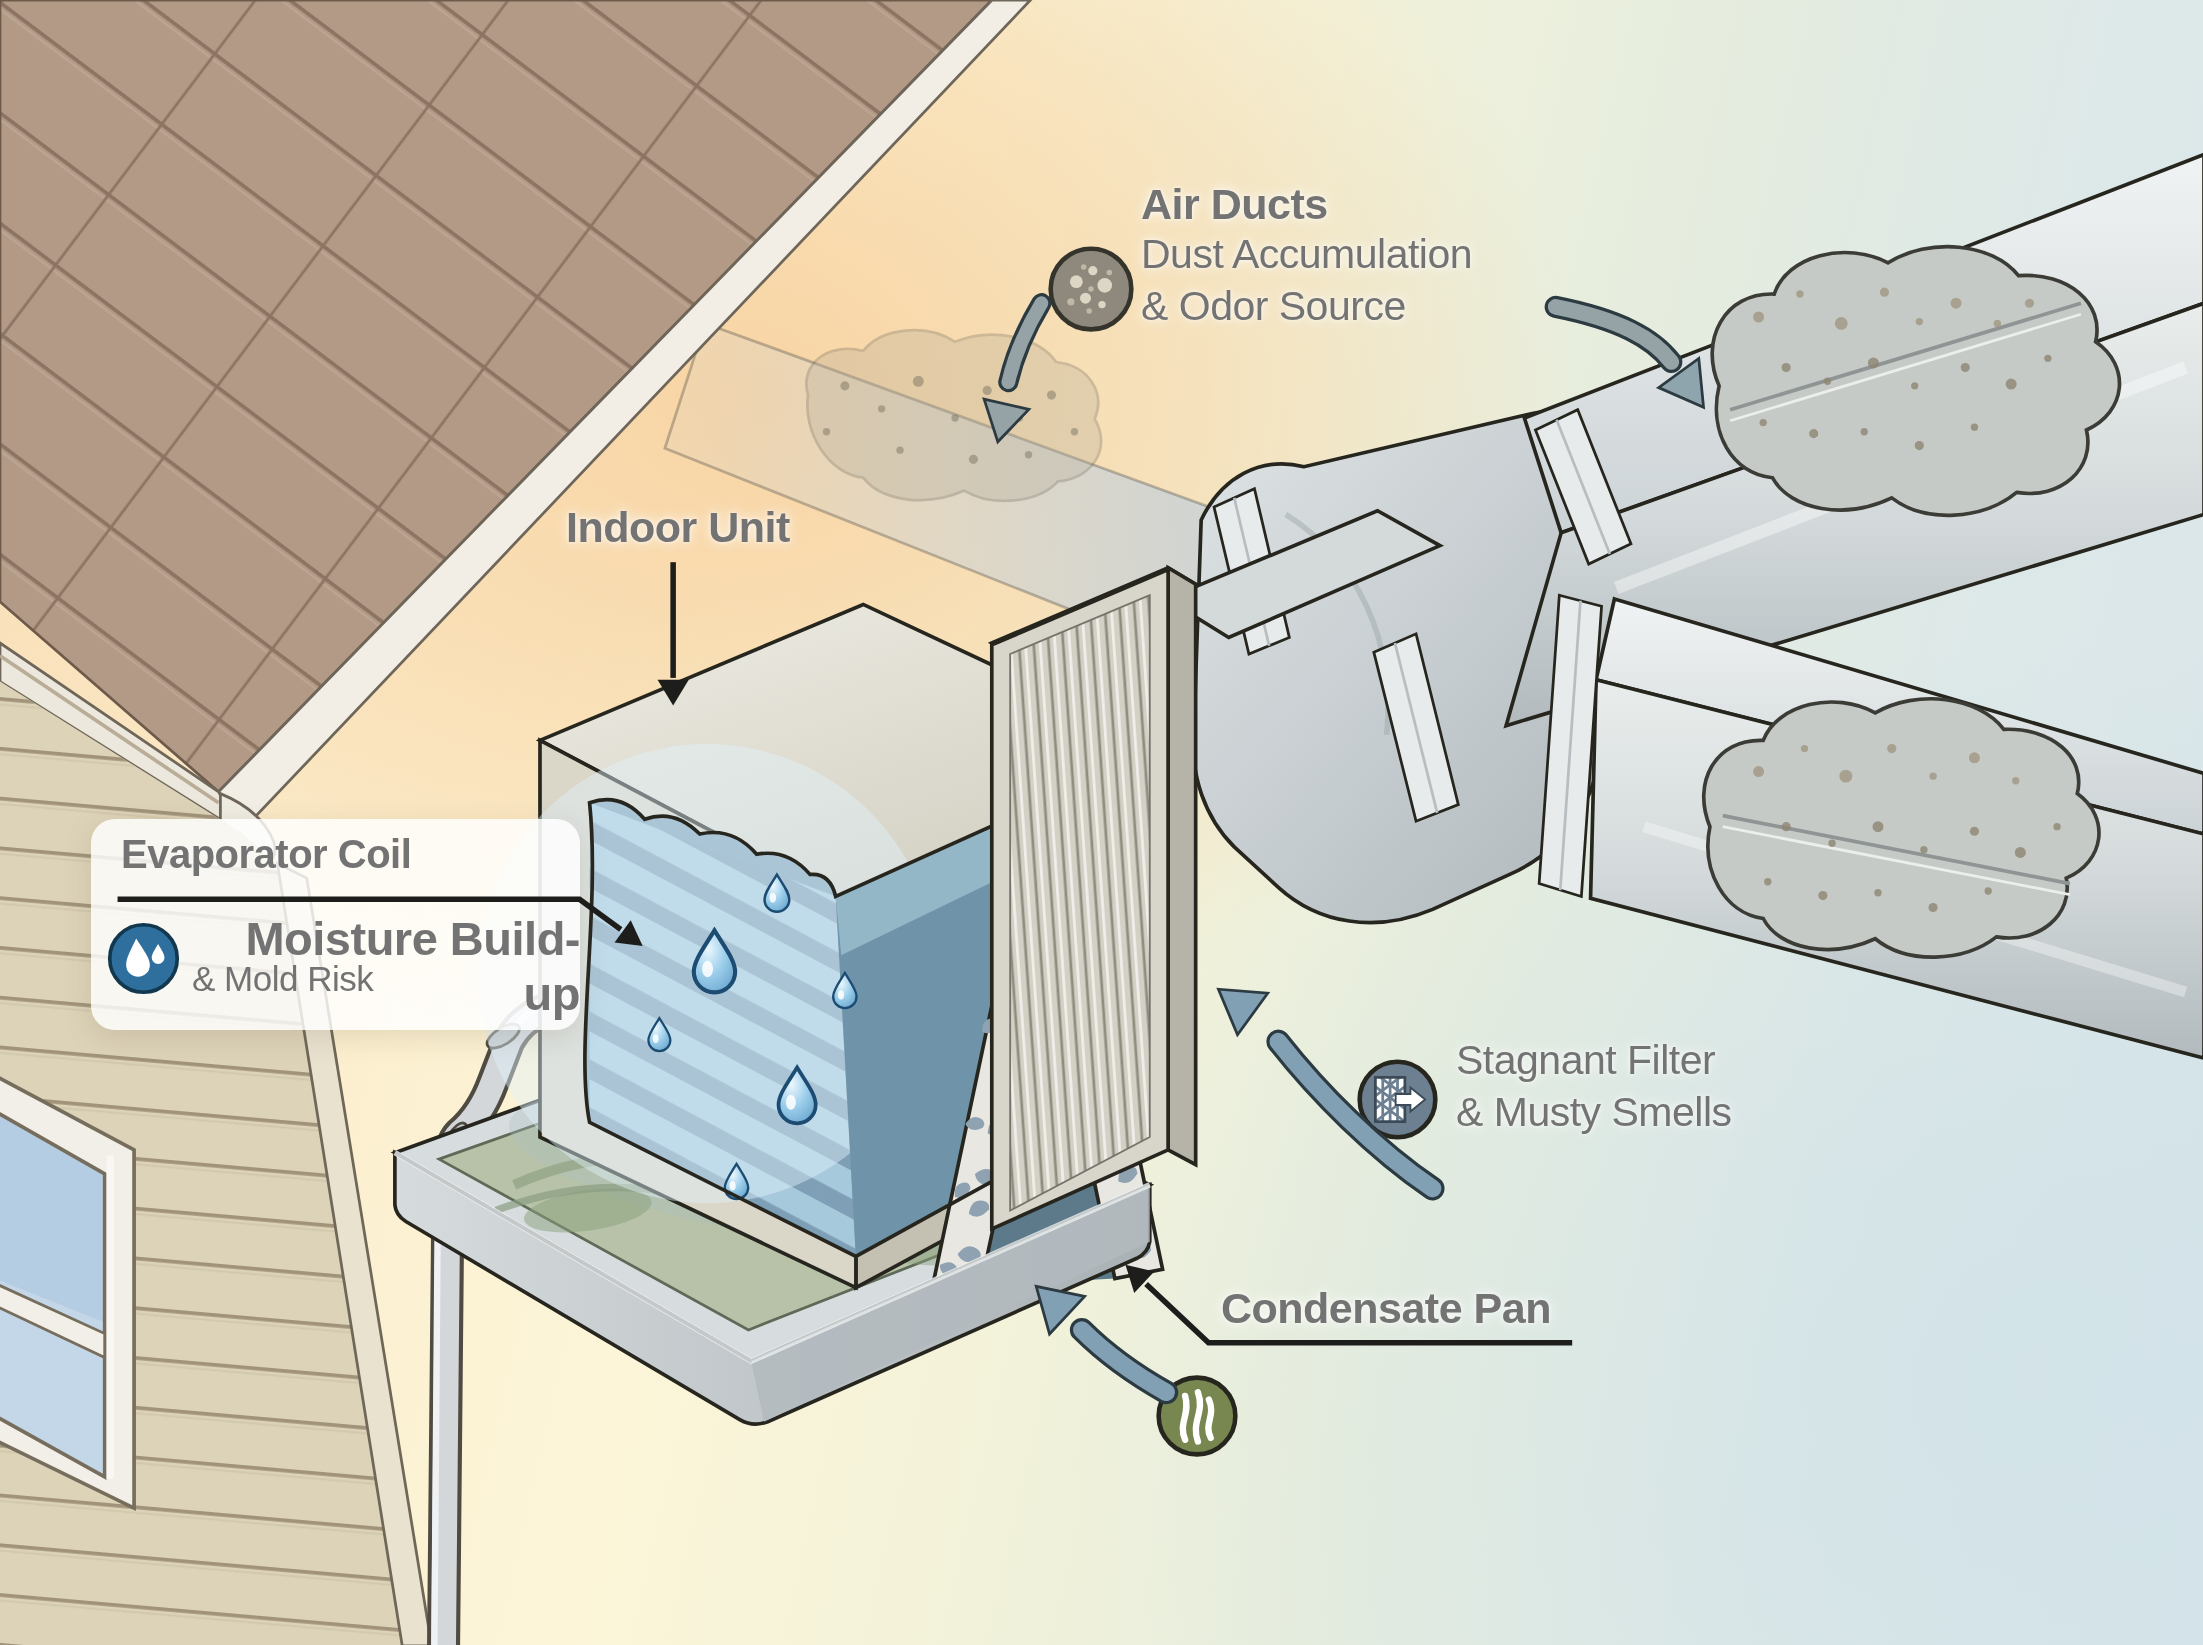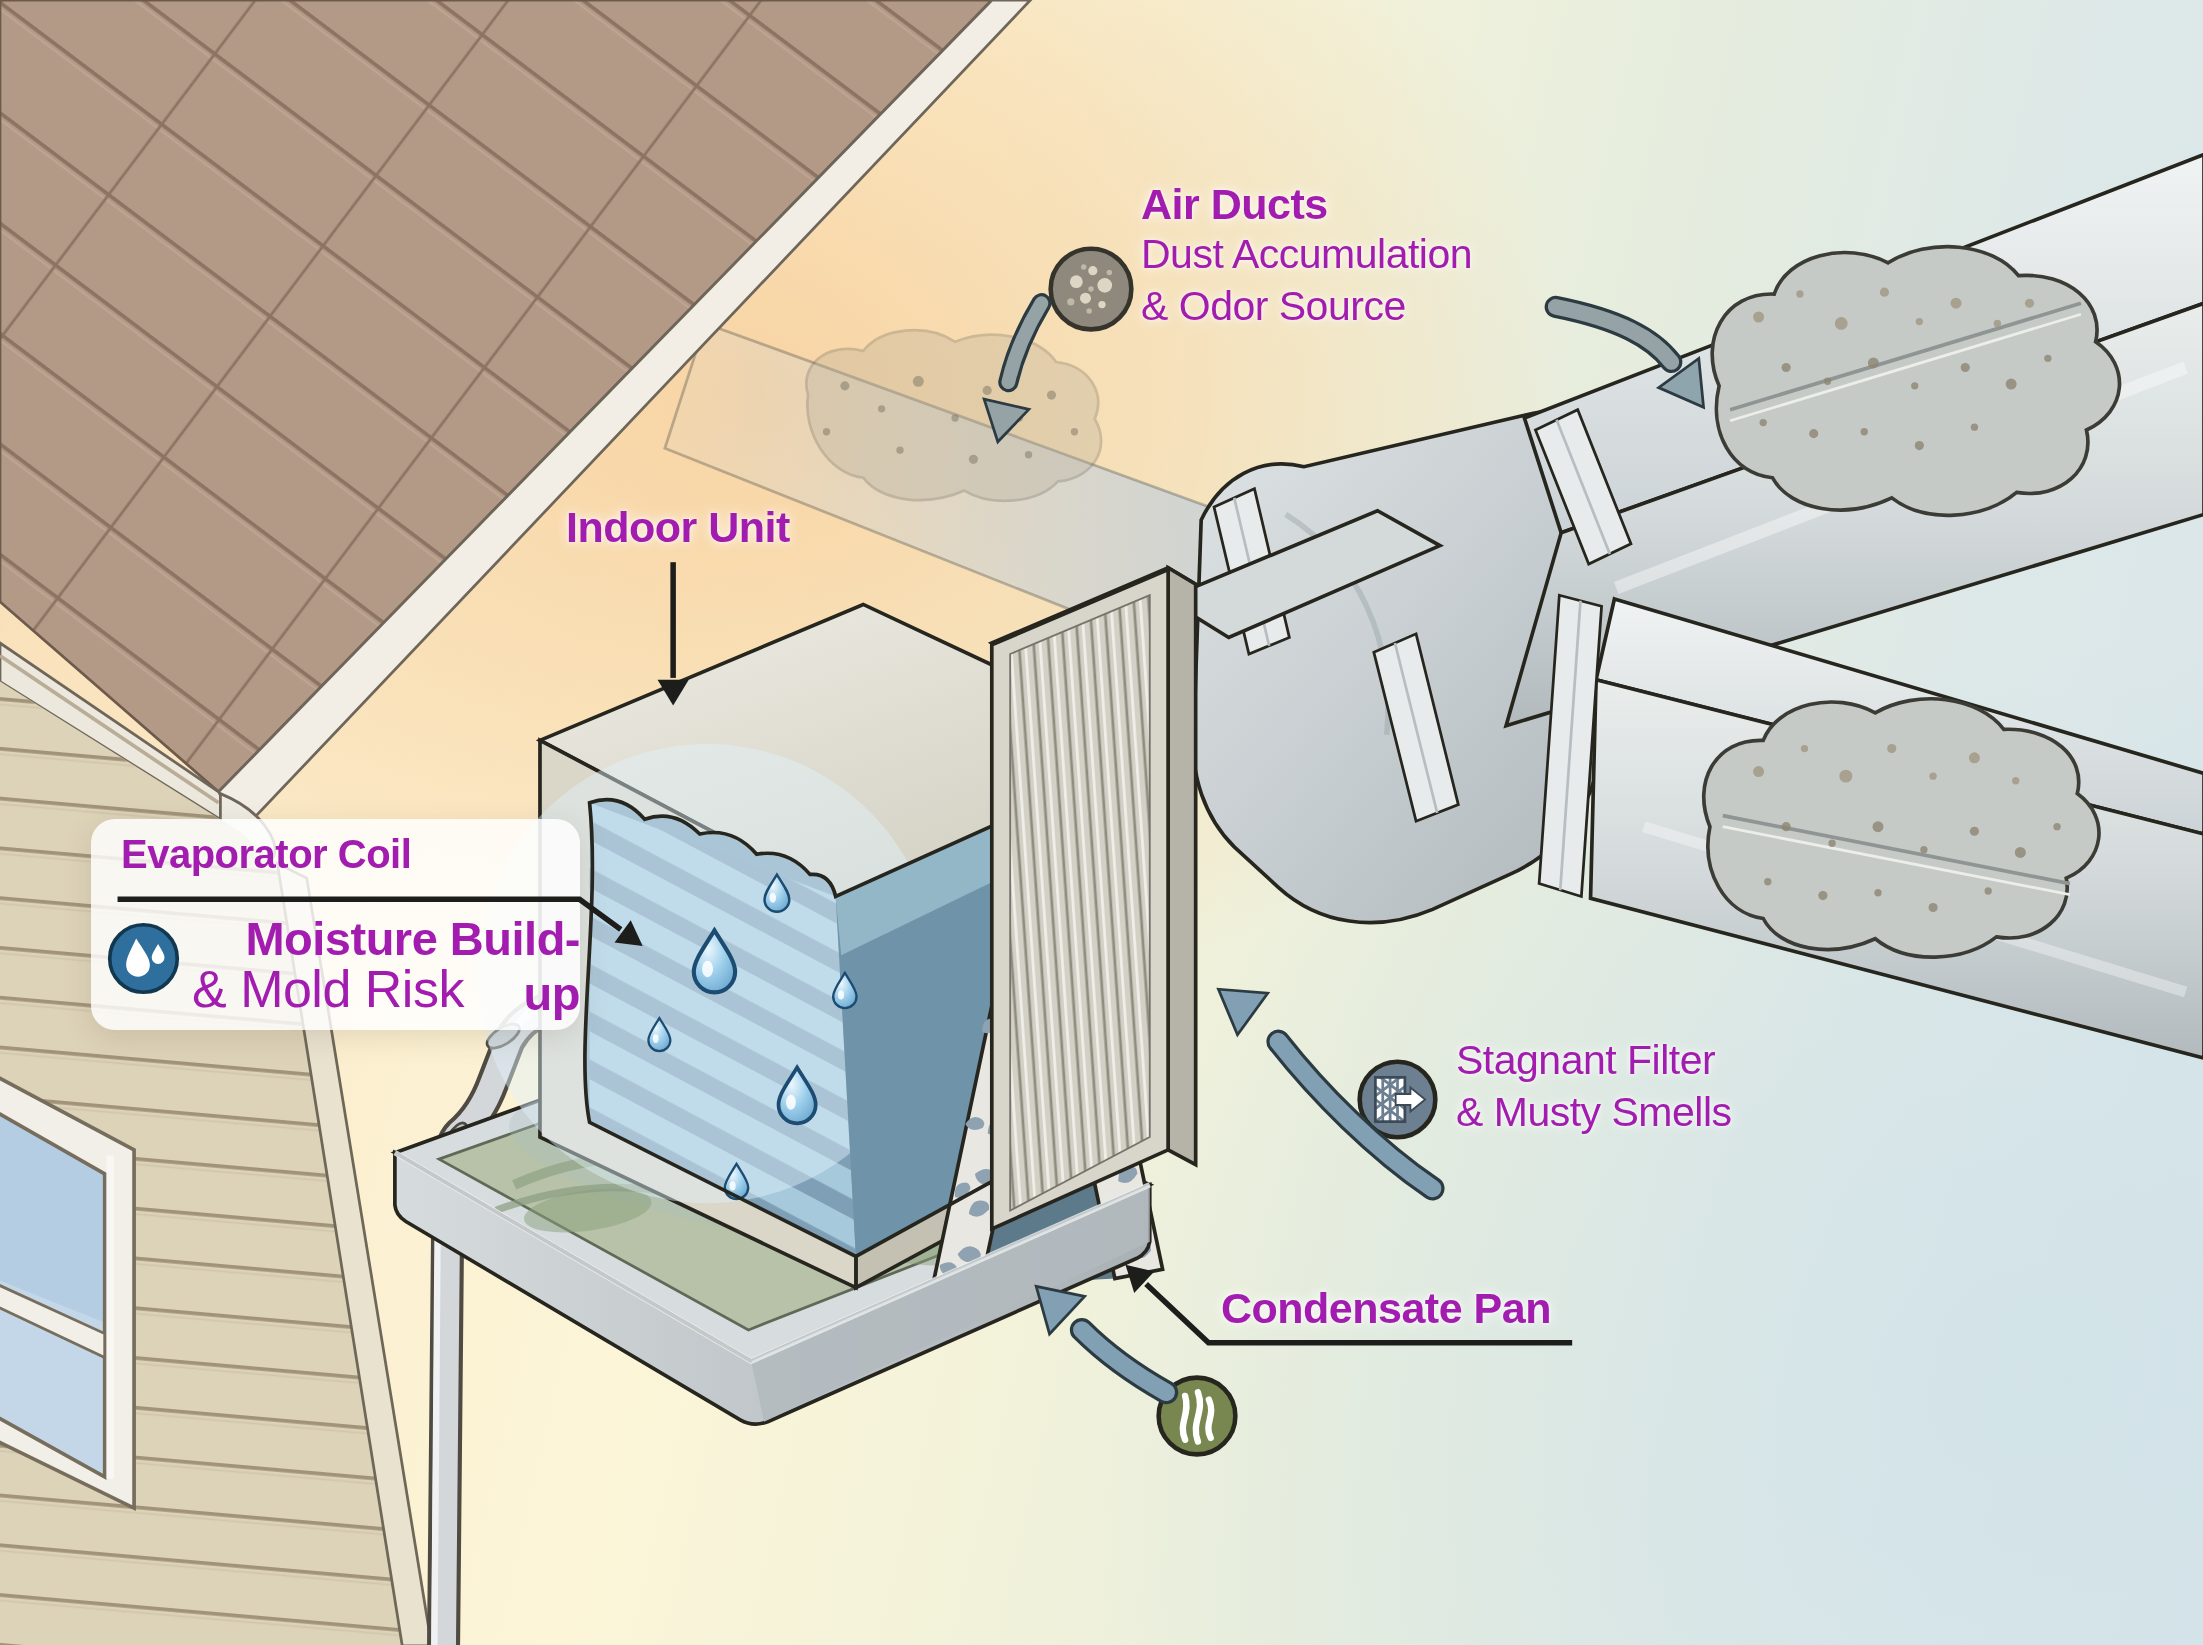--- a/index.html
+++ b/index.html
@@ -10,32 +10,32 @@
       background:linear-gradient(103deg,#f8dcb4 0%,#fbeccb 16%,#fcf5d8 36%,
                  #f2f2da 52%,#e6edde 66%,#dde8e8 82%,#d8e5ea 100%);}
   .bg2{position:absolute;inset:0;
       background:radial-gradient(ellipse 826px 680px at 753px 395px,
                  rgba(247,206,154,.85) 0%,rgba(247,206,154,.45) 55%,rgba(247,206,154,0) 100%);}
   .bg3{position:absolute;inset:0;
       background:radial-gradient(ellipse 1010px 735px at 2066px 1377px,
                  rgba(203,224,231,.55) 0%,rgba(203,224,231,0) 100%);}
   svg.art,svg.overlay{position:absolute;left:0;top:0;}
   svg.overlay{z-index:30;pointer-events:none;}
-  .labels{position:absolute;inset:0;z-index:20;color:#a21caf;}
+  .labels{position:absolute;inset:0;z-index:20;color:#737373;}
   .lbl{position:absolute;white-space:nowrap;
        text-shadow:0 0 13px rgba(255,255,255,.9),0 0 4.6px rgba(255,255,255,.75);}
   .t-bold{font-weight:700;font-size:43px;line-height:1.12;letter-spacing:-0.5px;}
   .t-reg{font-weight:400;font-size:41px;line-height:1.27;letter-spacing:-0.5px;}
   .card{position:absolute;left:91px;top:819px;width:489px;height:211px;
         background:rgba(255,255,255,.82);border-radius:24px;
         box-shadow:0 7.3px 27.5px rgba(120,108,78,.18);text-align:right;}
   .card .ttl{position:absolute;left:30px;top:13px;font-weight:700;font-size:40px;letter-spacing:-0.5px;}
   .card .ic{position:absolute;left:15.6px;top:103px;}
   .card .ln1{position:absolute;left:101px;top:92px;font-size:47px;font-weight:700;letter-spacing:-0.5px;}
-  .card .ln2{position:absolute;left:101px;top:140px;font-size:52px;font-weight:400;letter-spacing:-0.5px;}
+  .card .ln2{position:absolute;left:101px;top:140px;font-size:35px;font-weight:400;letter-spacing:-0.5px;}
   .icon-abs{position:absolute;}
 </style>
 </head>
 <body>
 
 <div class="stage">
   <div class="bg"></div>
   <div class="bg2"></div>
   <div class="bg3"></div>
 

